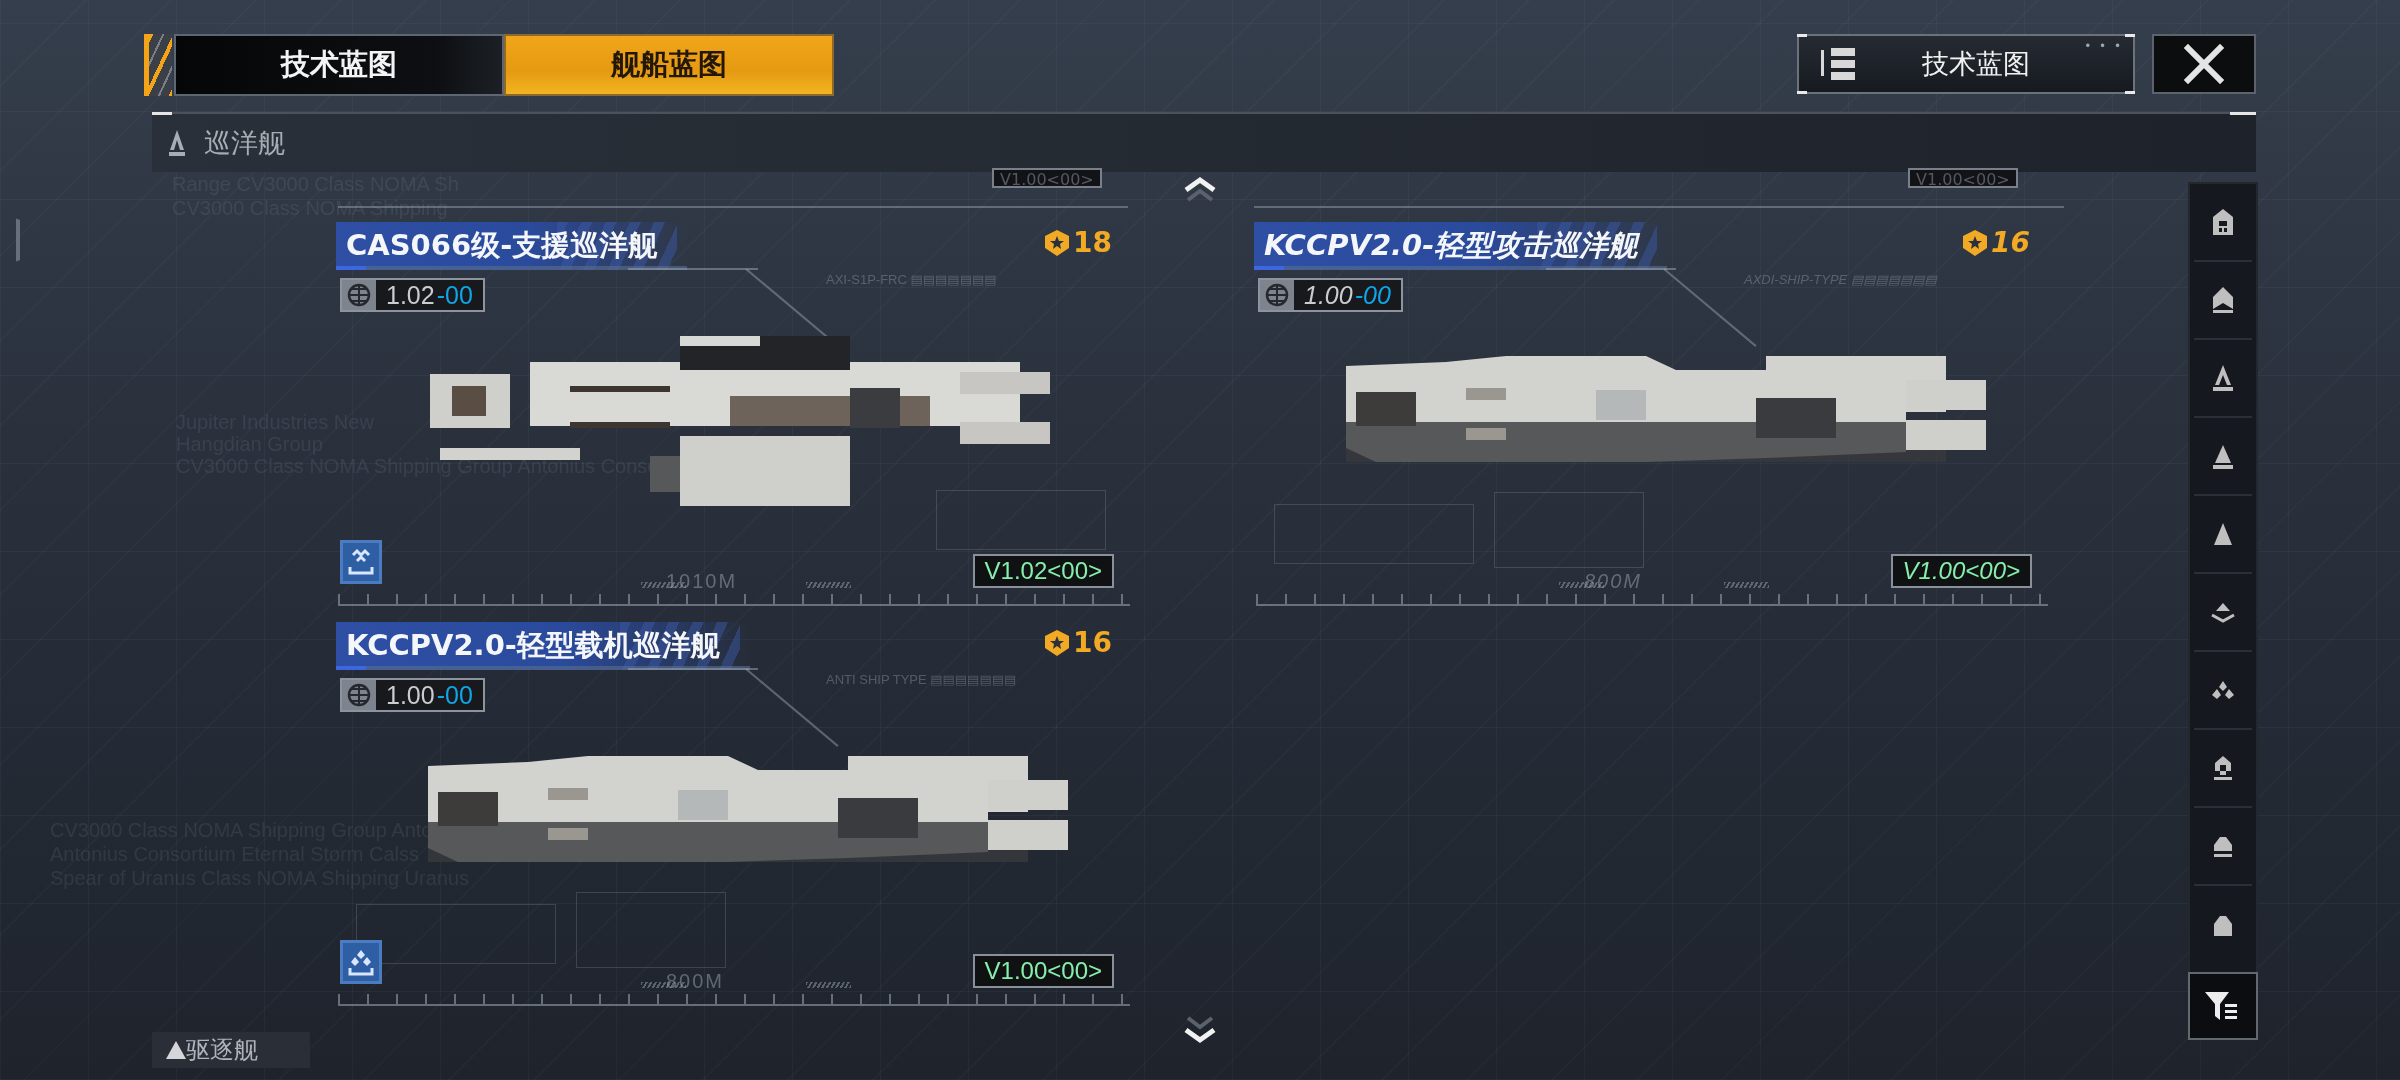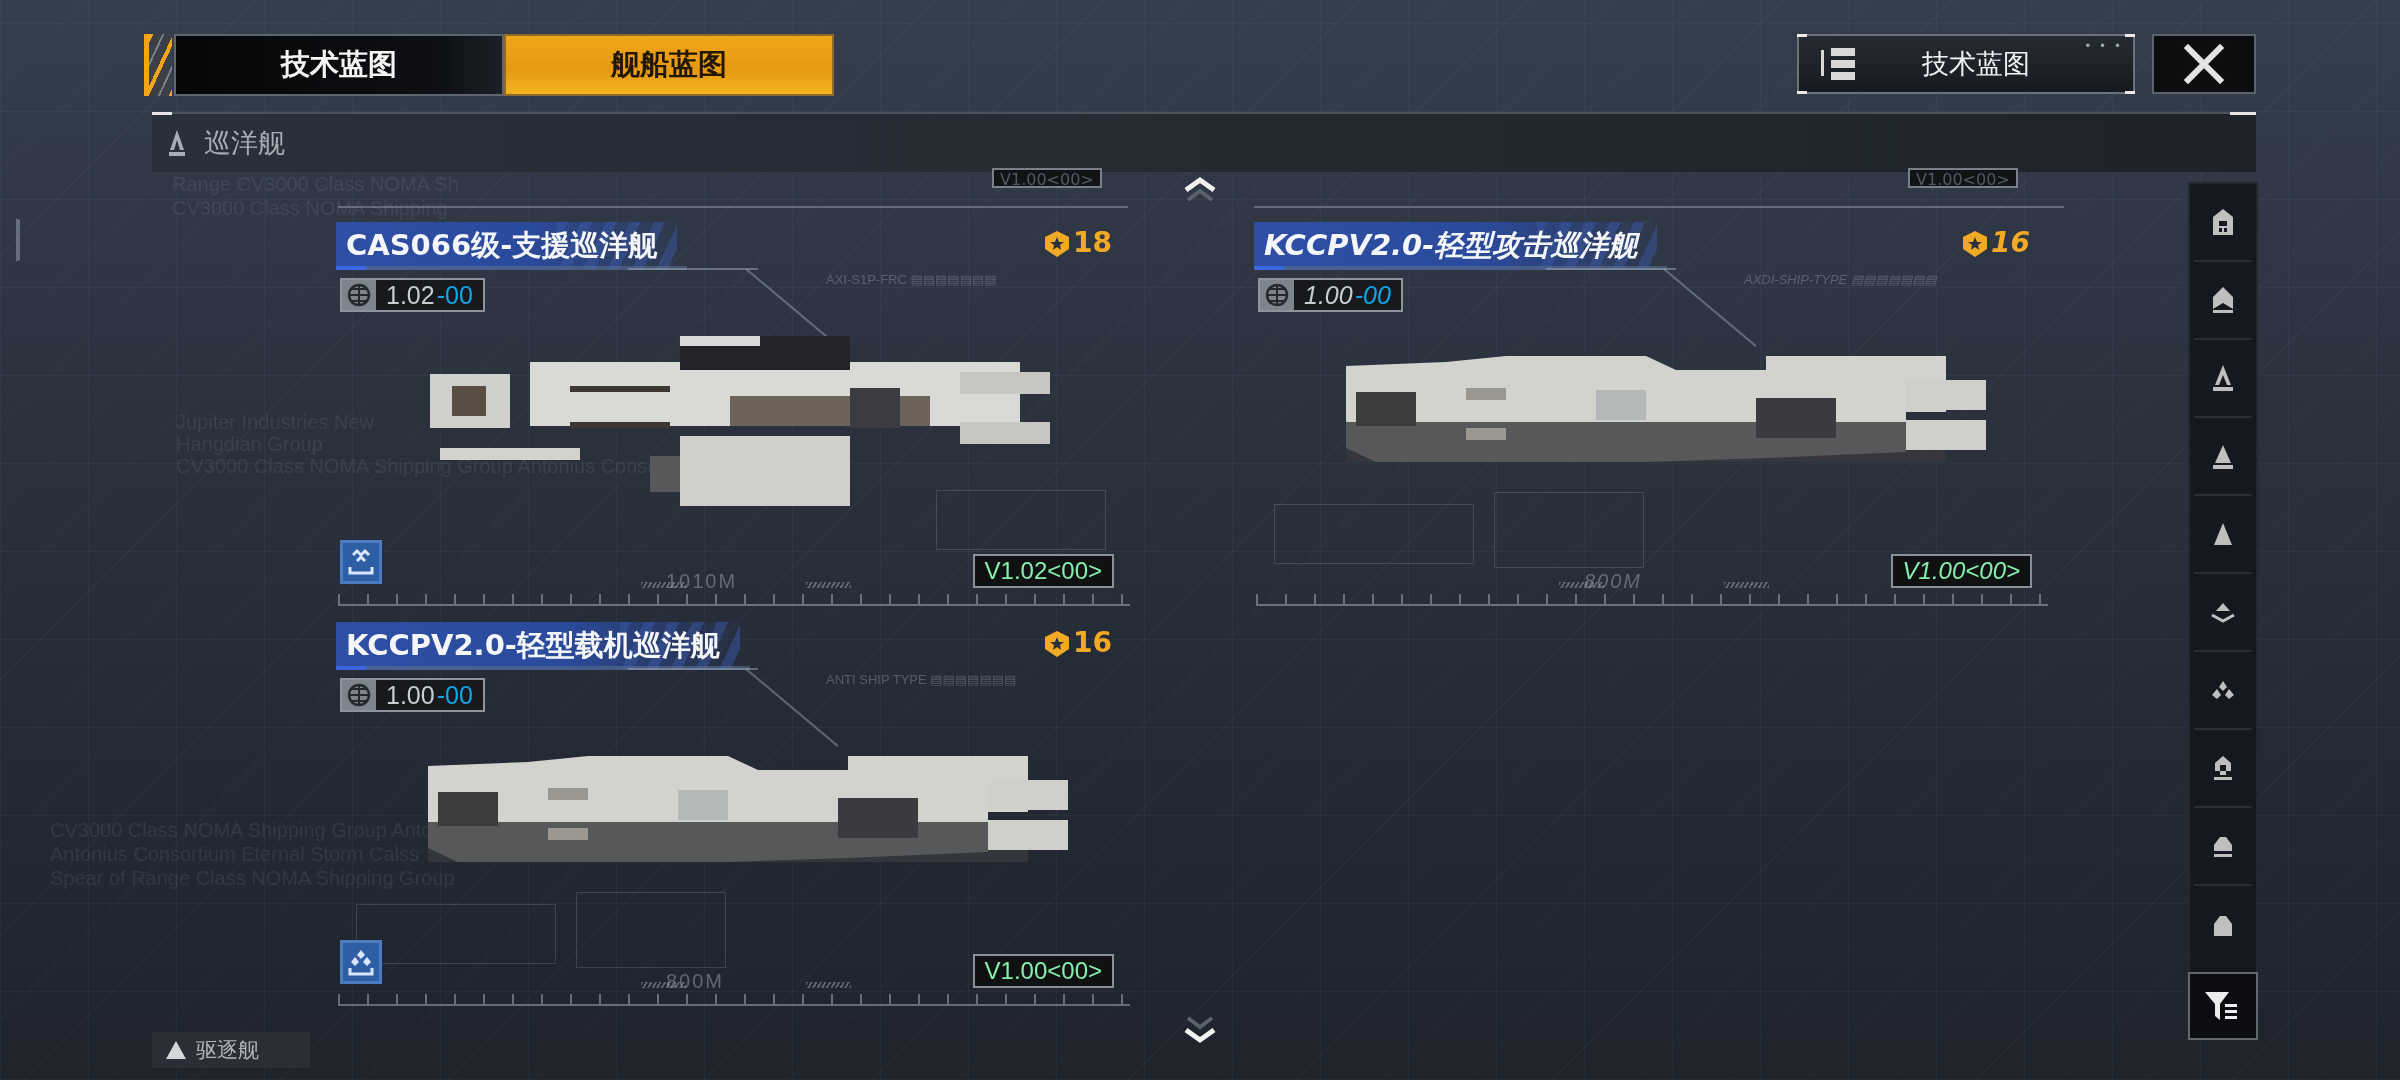--- a/index.html
+++ b/index.html
@@ -52,21 +52,21 @@
   
   .card { position: absolute; width: 808px; height: 384px; }
   .card-title { position: absolute; left: 0; top: 0; height: 48px; padding: 0 30px 0 10px; display: flex; align-items: center; font-size: 29px; font-weight: bold; color: #f4f6fa;
     background: linear-gradient(90deg, #2f4fa5 0%, #2a4a9c 55%, rgba(42,74,156,0) 100%); }
   .card-title::after { content:""; position: absolute; left: 0; bottom: 0; width: 100%; height: 4px; background: linear-gradient(90deg, #3d67e0 0 30px, rgba(90,110,140,0.6) 30px 100%); }
   .card-title .stripes { position: absolute; right: 10px; top: 0; width: 120px; height: 100%; background: repeating-linear-gradient(115deg, rgba(60,90,170,0.9) 0 10px, transparent 10px 22px); opacity: 0.5; }
   .version-box { position: absolute; left: 4px; top: 56px; height: 34px; display: flex; align-items: stretch; border: 2px solid #8e949d; background: #8e949d; }
   .globe { width: 34px; display: flex; align-items: center; justify-content: center; background: #7e848d; }
   .version-num { background: #18191c; padding: 0 10px; display: flex; align-items: center; font-family: "Liberation Sans Narrow", "Liberation Sans", sans-serif; font-size: 25px; color: #c9cdd2; letter-spacing: 0px; }
   .version-num .suffix { color: #0ea5e9; margin-left: 2px; }
-  .rank { position: absolute; right: 32px; top: 4px; display: flex; align-items: flex-end; font-size: 28px; font-weight: bold; color: #f2aa24; }
+  .rank { position: absolute; right: 32px; top: 4px; display: flex; align-items: center; font-size: 28px; font-weight: bold; color: #f2aa24; }
   .rank svg { width: 28px; height: 30px; margin-right: 2px; }
   .leader { position: absolute; left: 292px; top: 46px; width: 130px; height: 2px; background: rgba(160,170,185,0.5); transform-origin: left; }
   .leader2 { position: absolute; left: 420px; top: 46px; width: 120px; height: 2px; background: rgba(160,170,185,0.45); transform: rotate(40deg); transform-origin: left; }
   .spec { position: absolute; top: 50px; left: 490px; font-family: "Liberation Sans", sans-serif; font-size: 13px; color: rgba(170,178,190,0.35); }
   .ship { position: absolute; }
   .ruler { position: absolute; left: 2px; bottom: 0; width: 792px; height: 14px; border-bottom: 2px solid rgba(150,158,170,0.6);
     background: repeating-linear-gradient(90deg, rgba(150,158,170,0.6) 0 2px, transparent 2px 29px); background-size: 100% 10px; background-repeat: no-repeat; background-position: bottom; }
   .length { position: absolute; bottom: 13px; left: 330px; width: 160px; text-align: left; font-family: "Liberation Sans", sans-serif; font-size: 20px; color: rgba(150,158,170,0.55); letter-spacing: 2px; }
   .length::before, .length::after { content:""; position:absolute; top: 12px; width: 45px; height: 6px; background: repeating-linear-gradient(120deg, rgba(150,158,170,0.5) 0 2px, transparent 2px 4px); }
   .length::before { left: -25px; } .length::after { right: -25px; }
@@ -76,36 +76,36 @@
 
   
   .filter-bar { position: absolute; left: 2188px; top: 182px; width: 70px; height: 820px; background: #15181e; border: 2px solid #23272e; }
   .filter-item { height: 78px; display: flex; align-items: center; justify-content: center; border-bottom: 2px solid #2a2e36; margin: 0 4px; }
   .filter-item svg { width: 28px; height: 30px; }
   .filter-btn { position: absolute; left: 2188px; top: 972px; width: 70px; height: 68px; background: #0c0d10; border: 2px solid #62686f; display: flex; align-items: center; justify-content: center; }
 
   
   .next-section { position: absolute; left: 152px; top: 1032px; width: 158px; height: 36px; background: #2a2e36; display: flex; align-items: center; }
   .next-section .tri { width: 0; height: 0; border-left: 10px solid transparent; border-right: 10px solid transparent; border-bottom: 18px solid #d4d6da; margin-left: 14px; }
-  .next-section span { font-size: 21px; color: #b0b4ba; margin-left: 10px; }
+  .next-section span { font-size: 24px; color: #b0b4ba; }
 
   .top-partial { position: absolute; top: 168px; height: 20px; background: #111317; border: 2px solid #7a808a; color: #55595f; font-size: 16px; padding: 0 6px; }
 </style>
 </head>
 <body>
 
 <div class="hex"></div>
 <div class="bg-text" style="left:172px;top:172px;">Range CV3000 Class NOMA Sh</div>
 <div class="bg-text" style="left:172px;top:196px;">CV3000 Class NOMA Shipping</div>
 <div class="bg-text" style="left:176px;top:410px;">Jupiter Industries New</div>
 <div class="bg-text" style="left:176px;top:432px;">Hangdian Group</div>
 <div class="bg-text" style="left:176px;top:454px;">CV3000 Class NOMA Shipping Group Antonius Consortium</div>
 <div class="bg-text" style="left:50px;top:818px;">CV3000 Class NOMA Shipping Group Antonius Consort</div>
 <div class="bg-text" style="left:50px;top:842px;">Antonius Consortium Eternal Storm Calss</div>
-<div class="bg-text" style="left:50px;top:866px;">Spear of Range Class NOMA Shipping Group</div>
+<div class="bg-text" style="left:50px;top:866px;">Spear of Uranus Class NOMA Shipping Uranus</div>
 
 <div class="top-tabs">
   <div class="tab-stripe"></div>
   <div class="tab inactive">技术蓝图</div>
   <div class="tab active">舰船蓝图</div>
 </div>
 
 <div class="route-btn">
   <span class="corner" style="left:-2px;top:-2px;"></span>
     <span class="corner" style="right:-2px;top:-2px;"></span>

